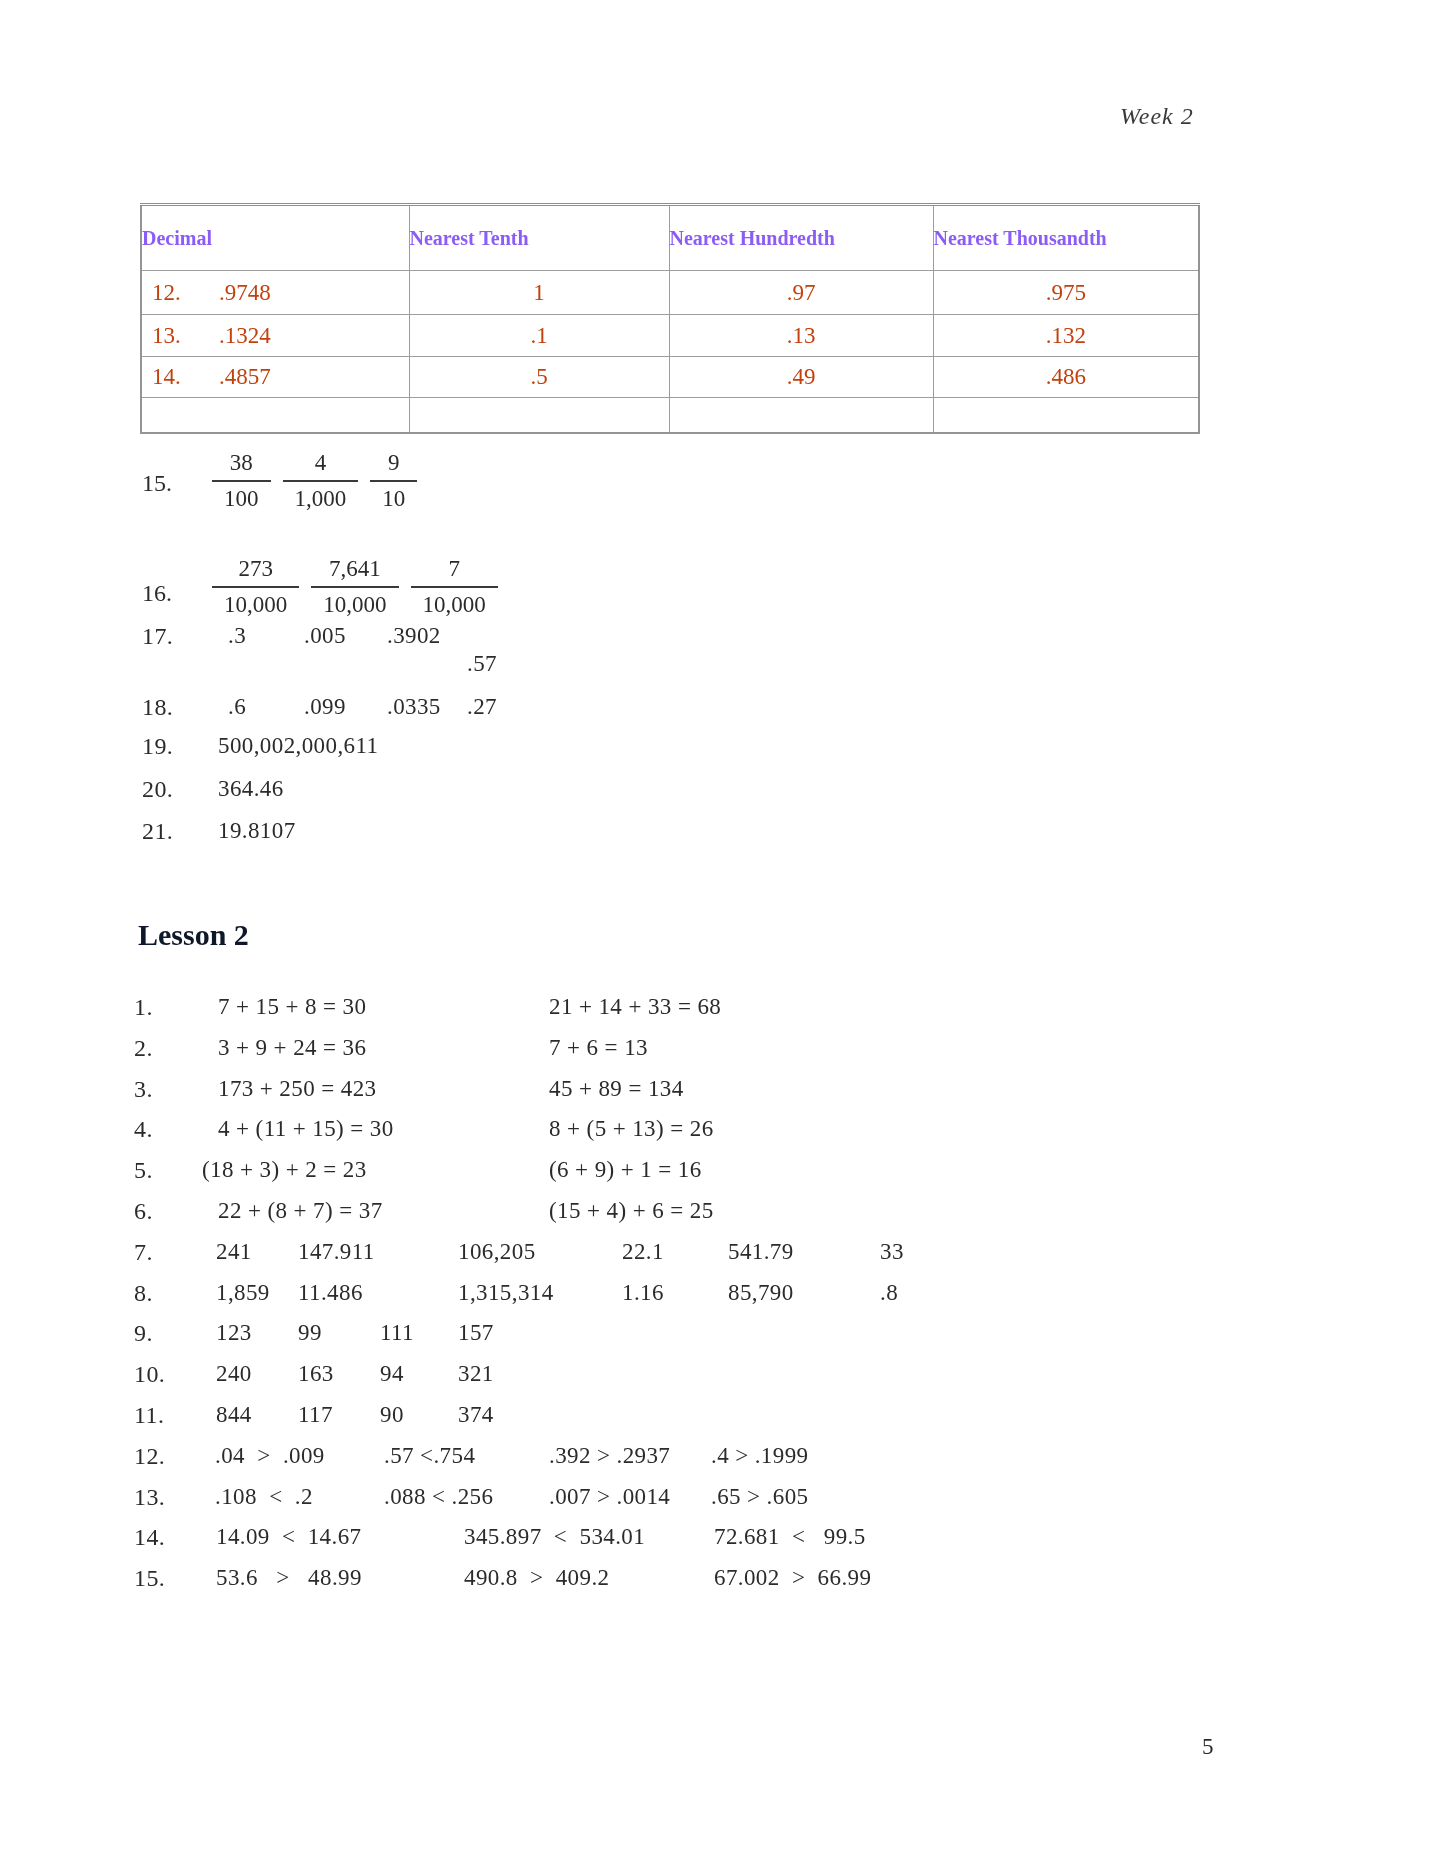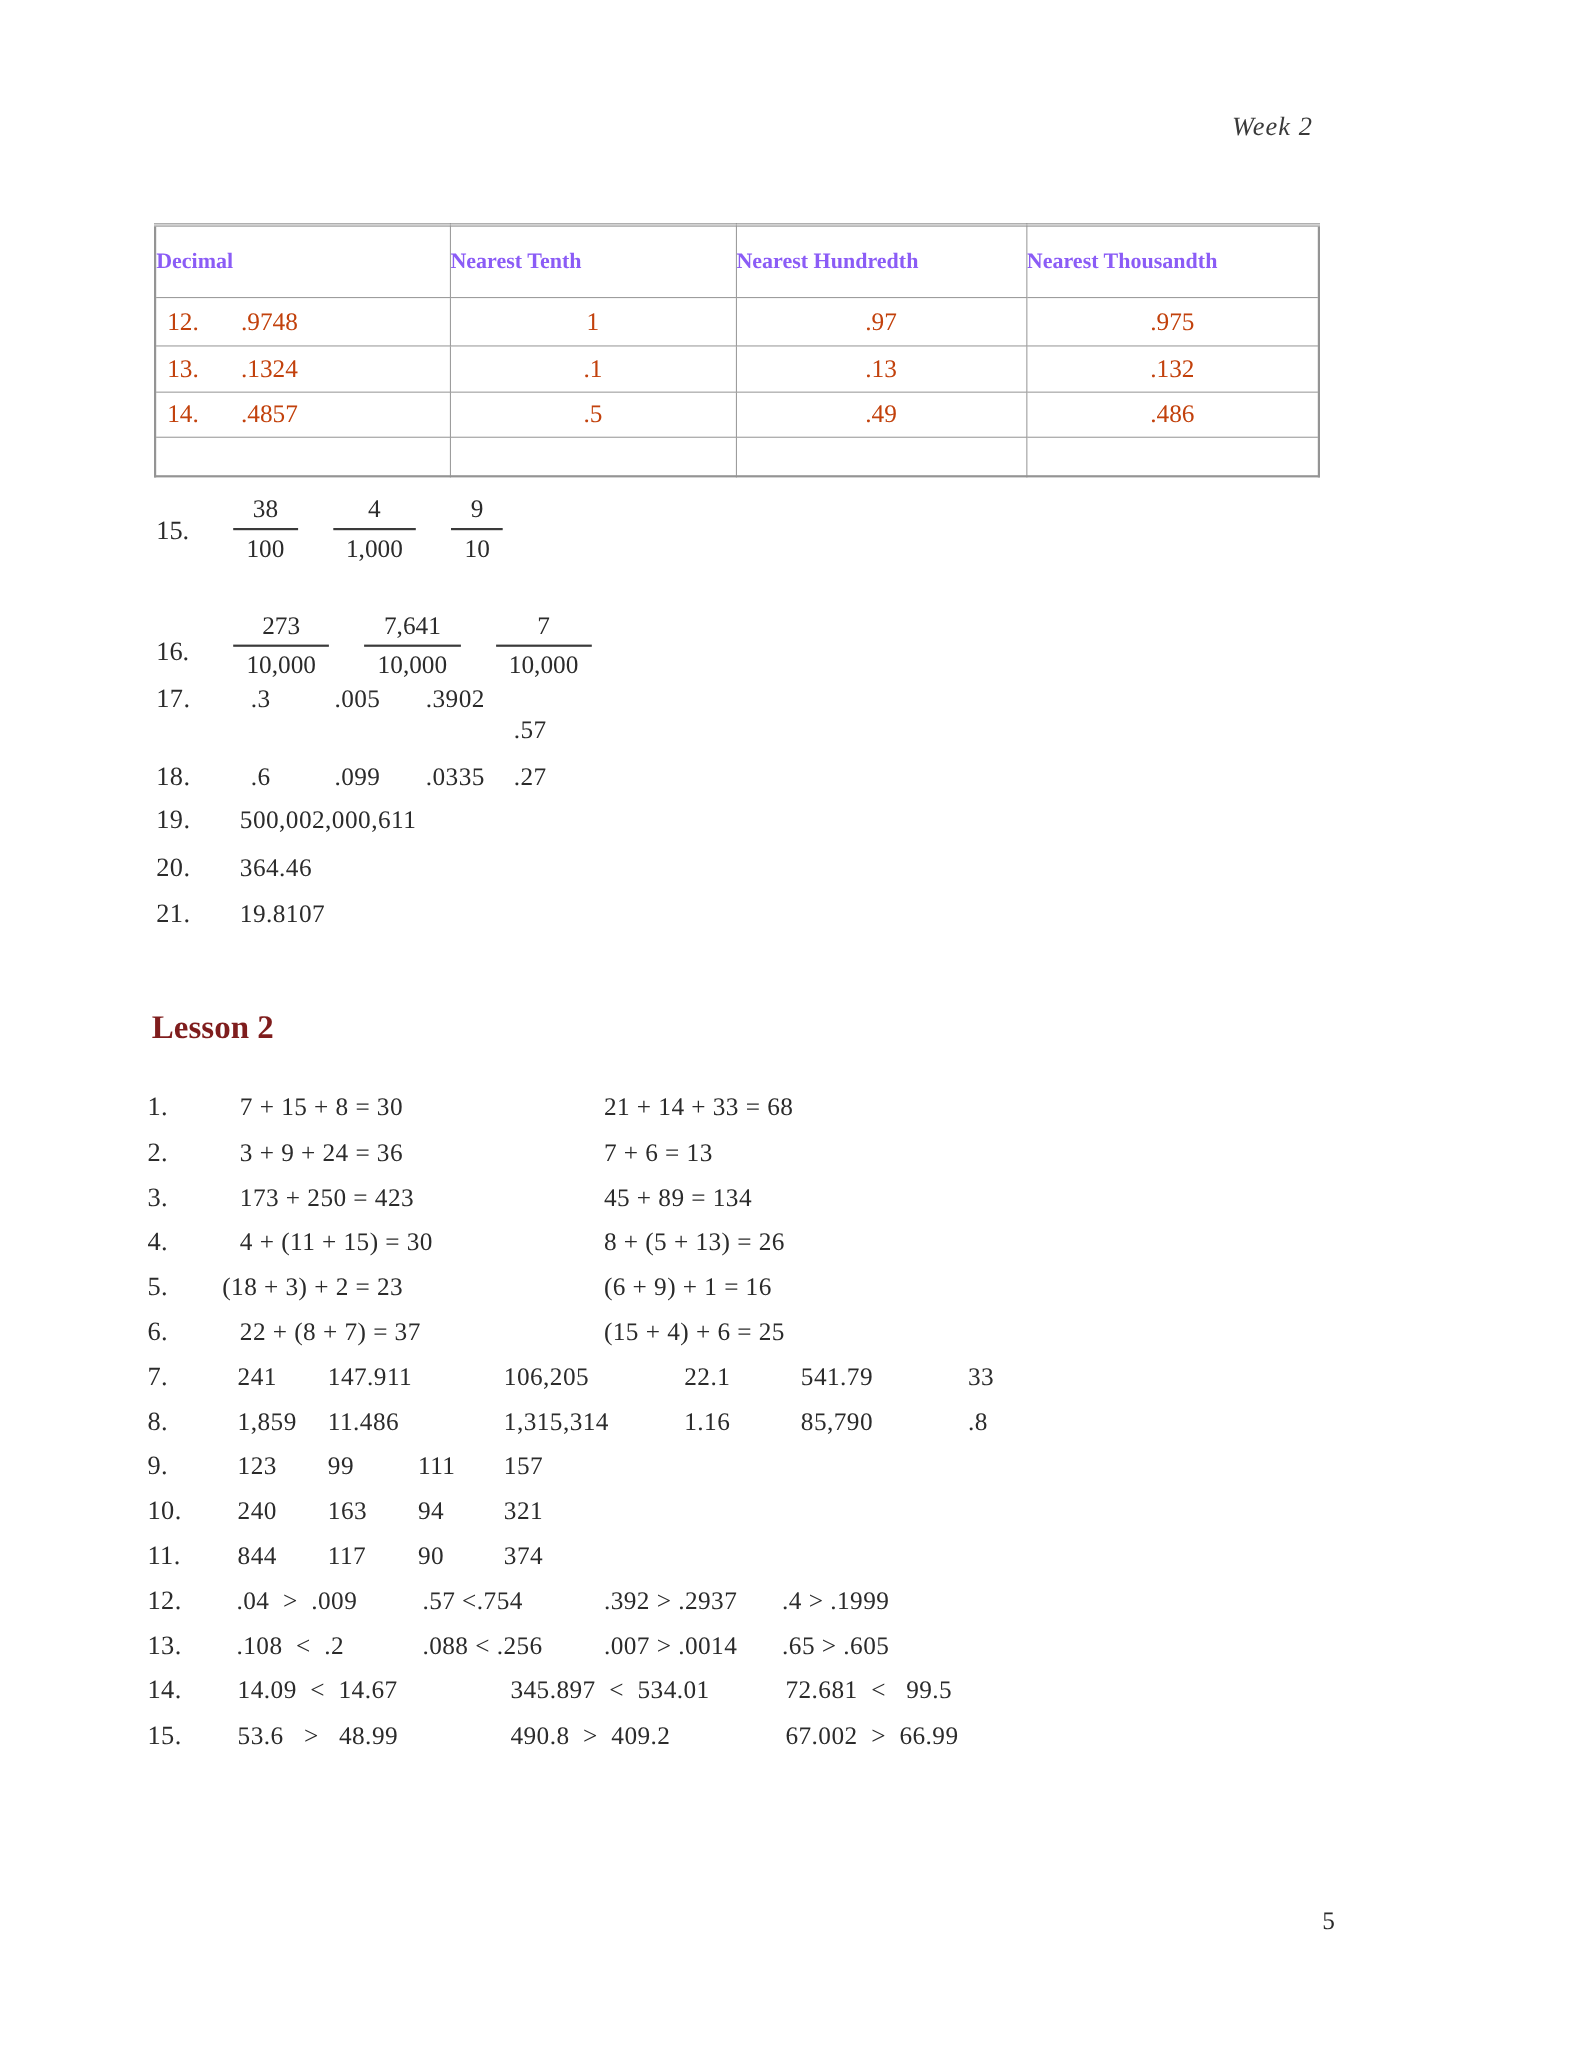--- a/index.html
+++ b/index.html
@@ -40,26 +40,26 @@
   table.round tbody tr:nth-of-type(3) td{height:40px;}
   table.round tbody tr:nth-of-type(4) td{height:34px;}
   td.cfirst{text-align:left;}
   td.cmid{text-align:center;}
   .rlab{display:inline-block;width:77px;padding-left:10px;box-sizing:border-box;}
   
   .abslab{position:absolute;font-size:24px;color:#2b2b2b;}
   .absrow{position:absolute;left:0;top:0;width:1445px;height:34px;}
   .cell{position:absolute;font-size:23px;white-space:pre;color:#2b2b2b;letter-spacing:0.4px;}
   
-  .fracs{position:absolute;display:flex;gap:32px;align-items:flex-start;}
+  .fracs{position:absolute;display:flex;gap:12px;align-items:flex-start;}
   .frac{display:inline-block;text-align:center;font-size:23px;color:#2b2b2b;}
   .fnum{display:block;padding:0 12px 4px;border-bottom:2px solid #3a3a3a;}
   .fden{display:block;padding:4px 12px 0;}
   
-  .l2title{position:absolute;left:138px;top:918px;font-size:30px;font-weight:bold;color:#7f1d1d;}
+  .l2title{position:absolute;left:138px;top:918px;font-size:30px;font-weight:bold;color:#0f172a;}
   .pgnum{position:absolute;left:1202px;top:1734px;font-size:23px;color:#2b2b2b;}
 </style>
 </head>
 <body>
 
 <div class="page">
 
   <div class="week">Week 2</div>
 
   <table class="round">

